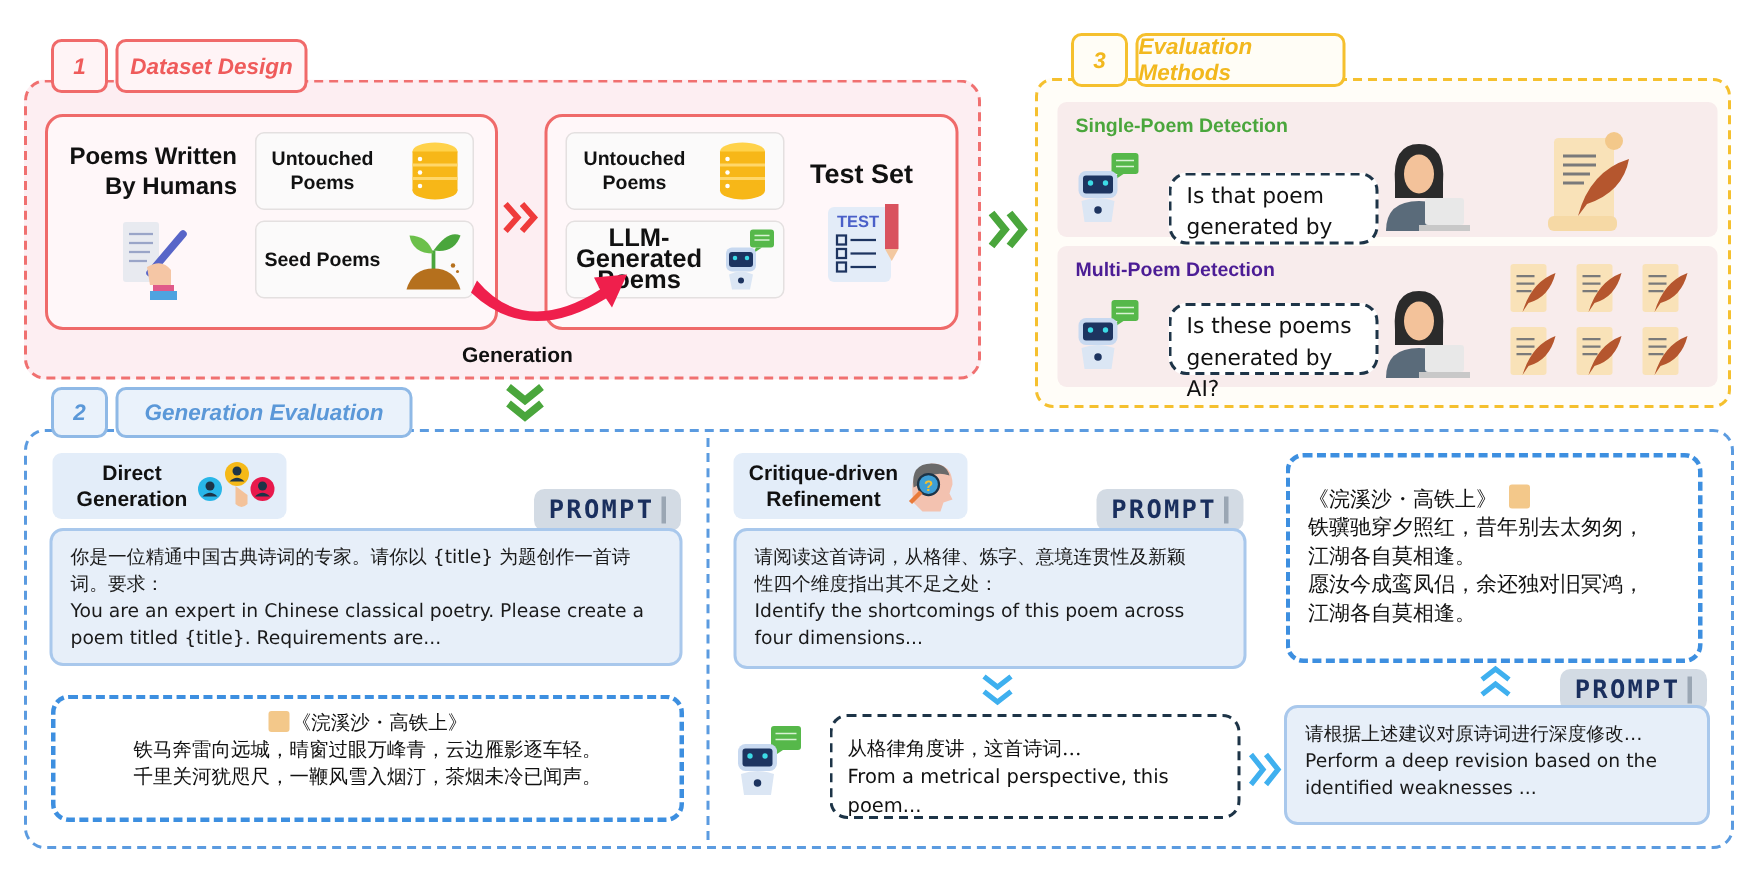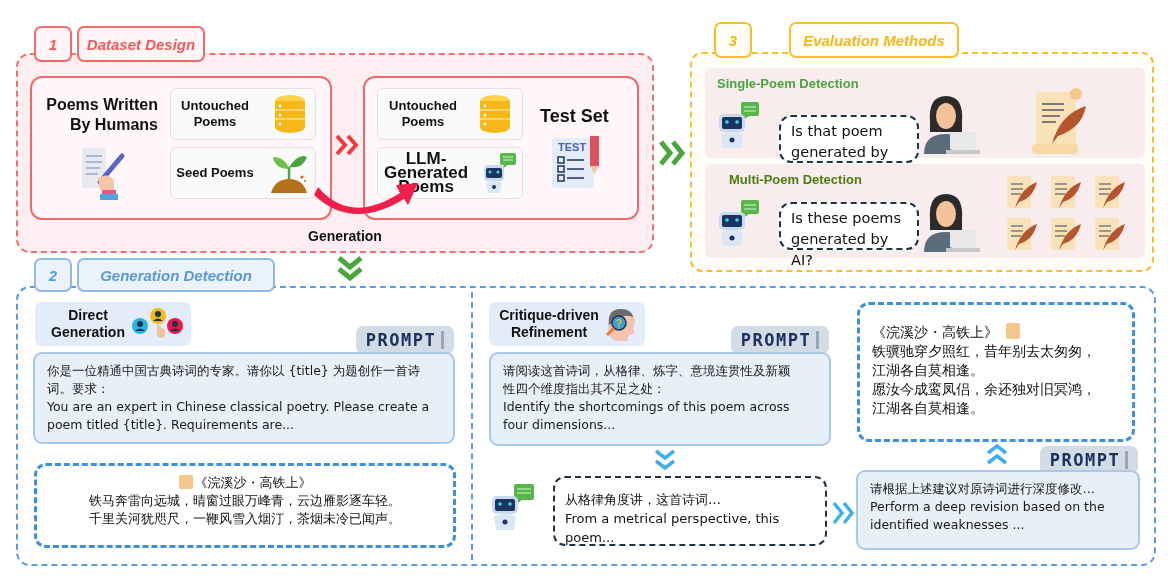--- a/index.html
+++ b/index.html
@@ -140,21 +140,21 @@
   <path d="M2 2 L11 13 L2 24" stroke="#4aa63c" stroke-width="5" fill="none"></path>
   <path d="M14 2 L23 13 L14 24" stroke="#4aa63c" stroke-width="5" fill="none"></path>
 </svg>
 <svg class="chev" style="left:337px;top:256px;" width="26" height="26" viewBox="0 0 26 26">
   <path d="M2 2 L13 11 L24 2" stroke="#4aa63c" stroke-width="5" fill="none"></path>
   <path d="M2 13 L13 22 L24 13" stroke="#4aa63c" stroke-width="5" fill="none"></path>
 </svg>
 
 <div class="abs panel-yellow"></div>
 <div class="tag yellow" style="left:714px;top:22px;width:38px;height:36px;">3</div>
-<div class="tag yellow" style="left:757px;top:22px;width:170px;height:36px;margin-left:32px;">Evaluation Methods</div>
+<div class="tag yellow" style="left:757px;top:22px;width:140px;height:36px;">Evaluation Methods</div>
 
 <div class="eval-row" style="top:68px;height:90px;">
   <div class="eval-title" style="color:#4aa63c;">Single-Poem Detection</div>
 </div>
 <svg class="abs" style="left:715px;top:100px;" width="48" height="50" viewBox="0 0 48 50">
   <rect x="26" y="2" width="18" height="14" rx="2" fill="#56b84a"></rect>
     <path d="M30 16 L28 20 L34 16 Z" fill="#56b84a"></path>
   <line x1="29" y1="7" x2="41" y2="7" stroke="#d9f2d4"></line>
     <line x1="29" y1="11" x2="41" y2="11" stroke="#d9f2d4"></line>
   <rect x="4" y="14" width="26" height="18" rx="5" fill="#c8d9f0"></rect>
@@ -179,21 +179,21 @@
   <rect x="2" y="60" width="46" height="10" rx="4" fill="#f6d9a5"></rect>
   <circle cx="46" cy="10" r="6" fill="#f3c88a"></circle>
   <line x1="12" y1="20" x2="34" y2="20" stroke="#7a7a7a" stroke-width="2"></line>
   <line x1="12" y1="26" x2="34" y2="26" stroke="#7a7a7a" stroke-width="2"></line>
   <line x1="12" y1="32" x2="30" y2="32" stroke="#7a7a7a" stroke-width="2"></line>
   <line x1="12" y1="38" x2="26" y2="38" stroke="#7a7a7a" stroke-width="2"></line>
   <path d="M22 60 Q30 30 56 22 Q52 44 28 52 Z" fill="#b5562e"></path>
 </svg>
 
 <div class="eval-row" style="top:164px;height:94px;">
-  <div class="eval-title" style="color:#4d7c0f;margin-left:12px;">Multi-Poem Detection</div>
+  <div class="eval-title" style="color:#4c1d95;">Multi-Poem Detection</div>
 </div>
 <svg class="abs" style="left:715px;top:198px;" width="48" height="50" viewBox="0 0 48 50">
   <rect x="26" y="2" width="18" height="14" rx="2" fill="#56b84a"></rect>
     <path d="M30 16 L28 20 L34 16 Z" fill="#56b84a"></path>
   <line x1="29" y1="7" x2="41" y2="7" stroke="#d9f2d4"></line>
     <line x1="29" y1="11" x2="41" y2="11" stroke="#d9f2d4"></line>
   <rect x="4" y="14" width="26" height="18" rx="5" fill="#c8d9f0"></rect>
   <rect x="7" y="17" width="20" height="12" rx="2" fill="#1d3460"></rect>
   <circle cx="12" cy="22" r="1.8" fill="#3ddbe6"></circle>
     <circle cx="22" cy="22" r="1.8" fill="#3ddbe6"></circle>
@@ -252,21 +252,21 @@
         <line x1="6" y1="12" x2="18" y2="12" stroke="#7a7a7a" stroke-width="1.5"></line>
         <line x1="6" y1="17" x2="18" y2="17" stroke="#7a7a7a" stroke-width="1.5"></line>
         <line x1="6" y1="22" x2="16" y2="22" stroke="#7a7a7a" stroke-width="1.5"></line>
         <path d="M10 36 Q16 16 32 10 Q28 26 14 30 Z" fill="#b5562e"></path>
       </g>
   </svg>
 </div>
 
 <div class="abs panel-blue"></div>
 <div class="tag blue" style="left:34px;top:258px;width:38px;height:34px;">2</div>
-<div class="tag blue" style="left:77px;top:258px;width:198px;height:34px;">Generation Detection</div>
+<div class="tag blue" style="left:77px;top:258px;width:198px;height:34px;">Generation Evaluation</div>
 
 <div class="abs" style="left:471px;top:292px;width:0;height:268px;border-left:2px dashed #5b9be0;"></div>
 
 <div class="strategy-head" style="left:35px;top:302px;width:156px;height:44px;padding-left:10px;">
   <span style="width:86px;text-align:center;">Direct Generation</span>
   <svg width="56" height="36" viewBox="0 0 56 36">
     <circle cx="9" cy="20" r="8" fill="#28b6e8"></circle>
       <circle cx="9" cy="18" r="3" fill="#1d3447"></circle>
       <path d="M4 25 Q9 20 14 25" fill="#1d3447"></path>
     <circle cx="27" cy="10" r="8" fill="#f5b918"></circle>

